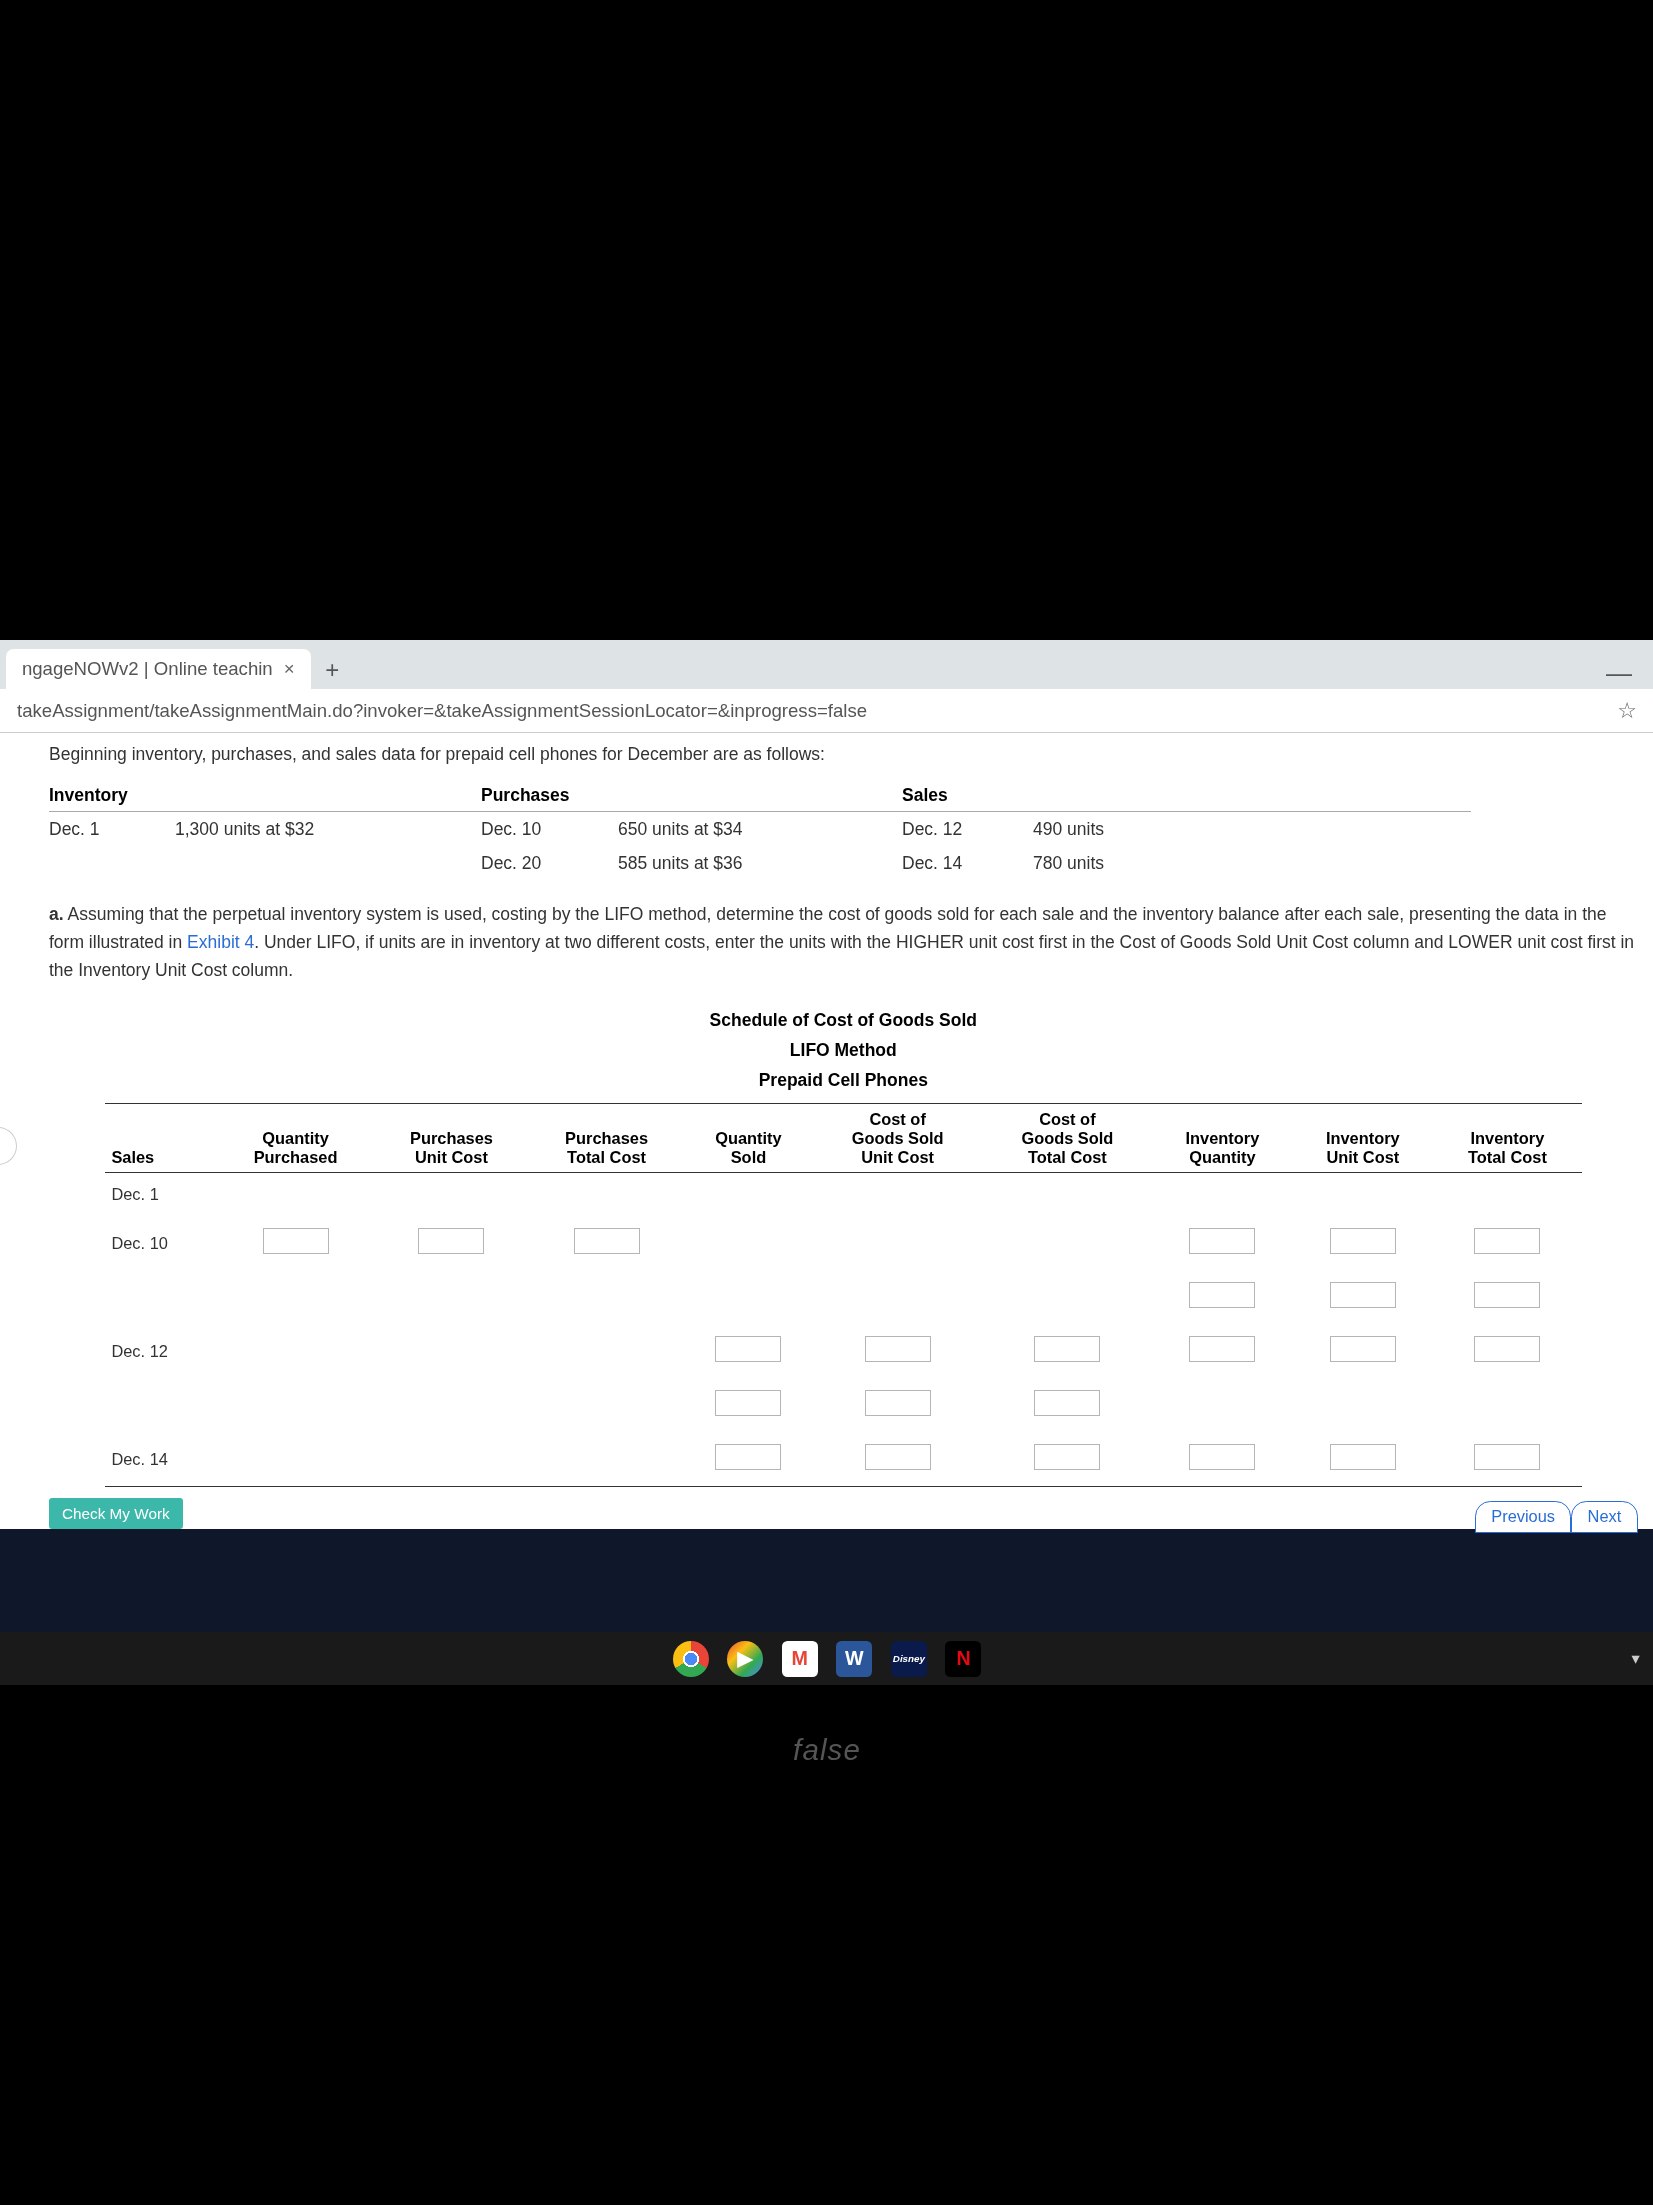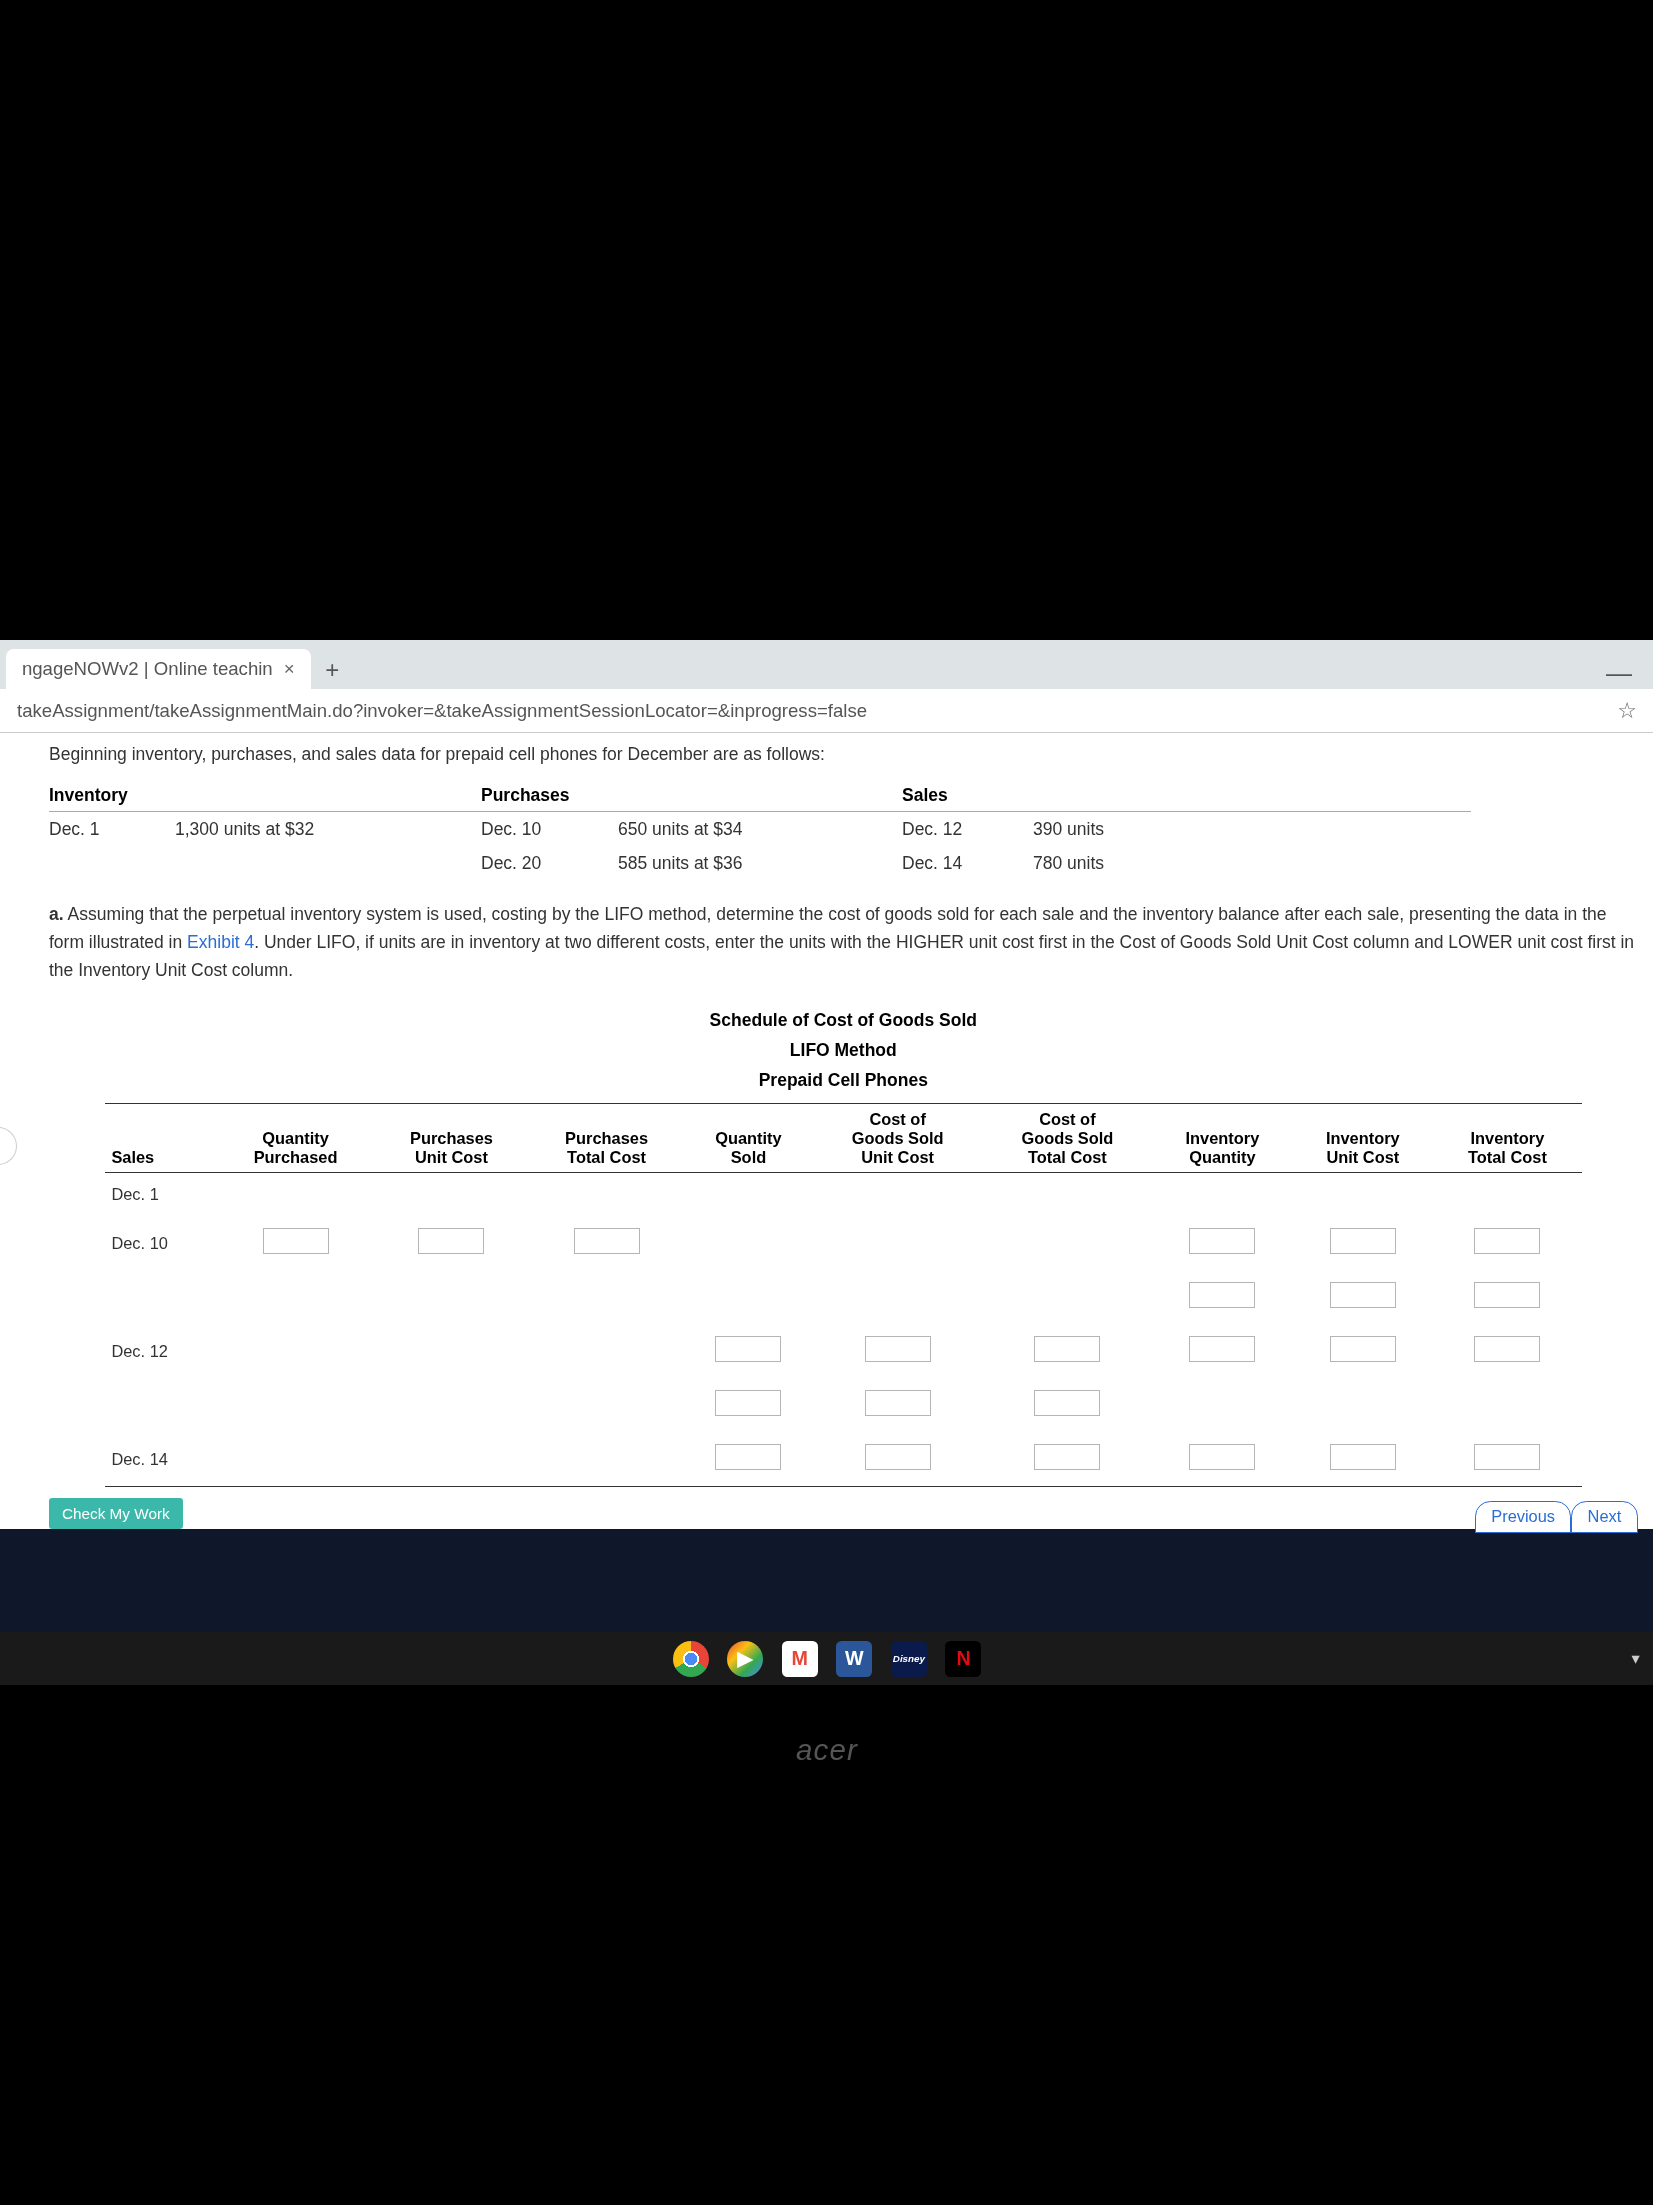--- a/index.html
+++ b/index.html
@@ -258,21 +258,21 @@
         <th colspan="2">Inventory</th>
         <th colspan="2">Purchases</th>
         <th colspan="2">Sales</th>
       </tr>
       <tr>
         <td style="width:126px">Dec. 1</td>
         <td style="width:306px">1,300 units at $32</td>
         <td style="width:137px">Dec. 10</td>
         <td style="width:284px">650 units at $34</td>
         <td style="width:131px">Dec. 12</td>
-        <td>390 units</td>
+        <td>490 units</td>
       </tr>
       <tr>
         <td></td>
             <td></td>
         <td>Dec. 20</td>
         <td>585 units at $36</td>
         <td>Dec. 14</td>
         <td>780 units</td>
       </tr>
     </tbody>
@@ -399,14 +399,14 @@
     <div class="tb-icon tb-disney" style="font-size:9.8px;font-style:italic">
         <span>Disney</span>
       </div>
     <div class="tb-icon tb-netflix">
         <span>N</span>
       </div>
     <div class="tb-tray"><span>▾</span></div>
   </div>
 </div>
 
-<div class="laptop-brand">acer</div>
+<div class="laptop-brand">false</div>
 
 
 </body></html>

